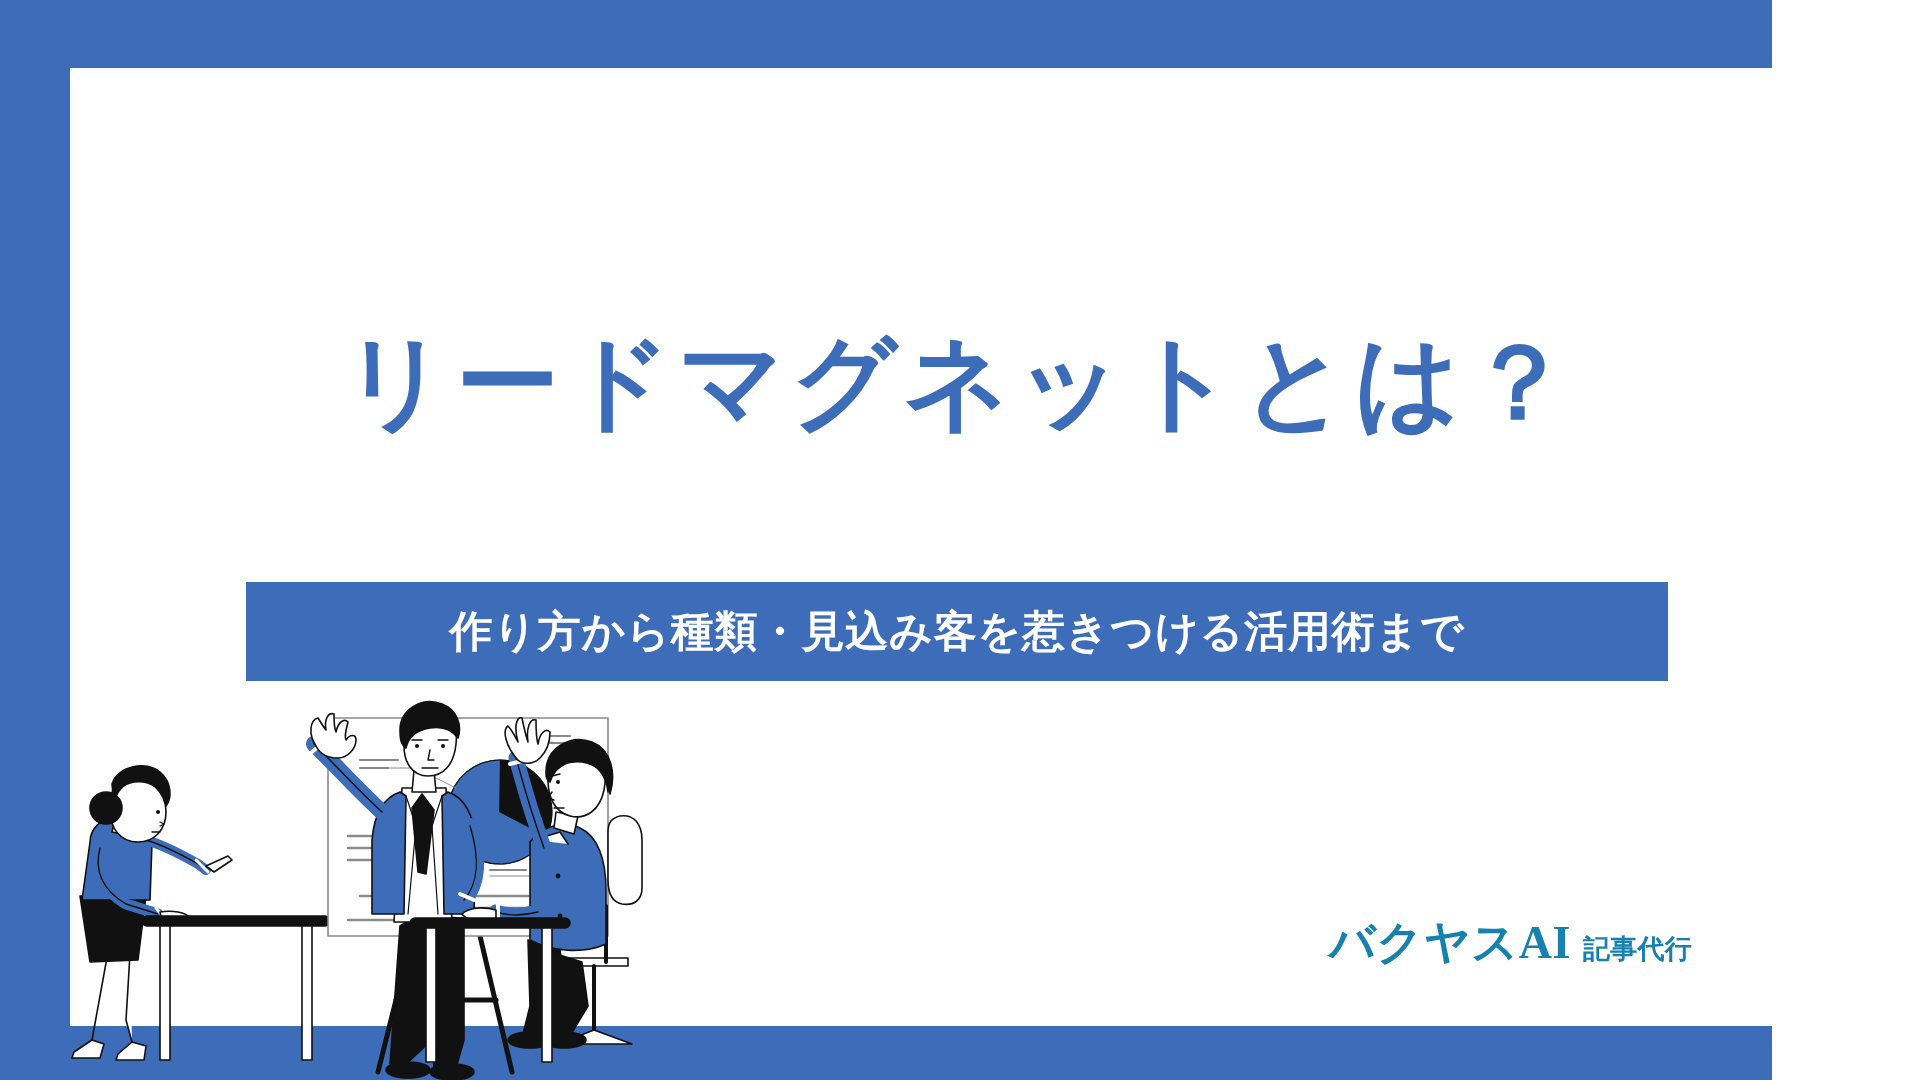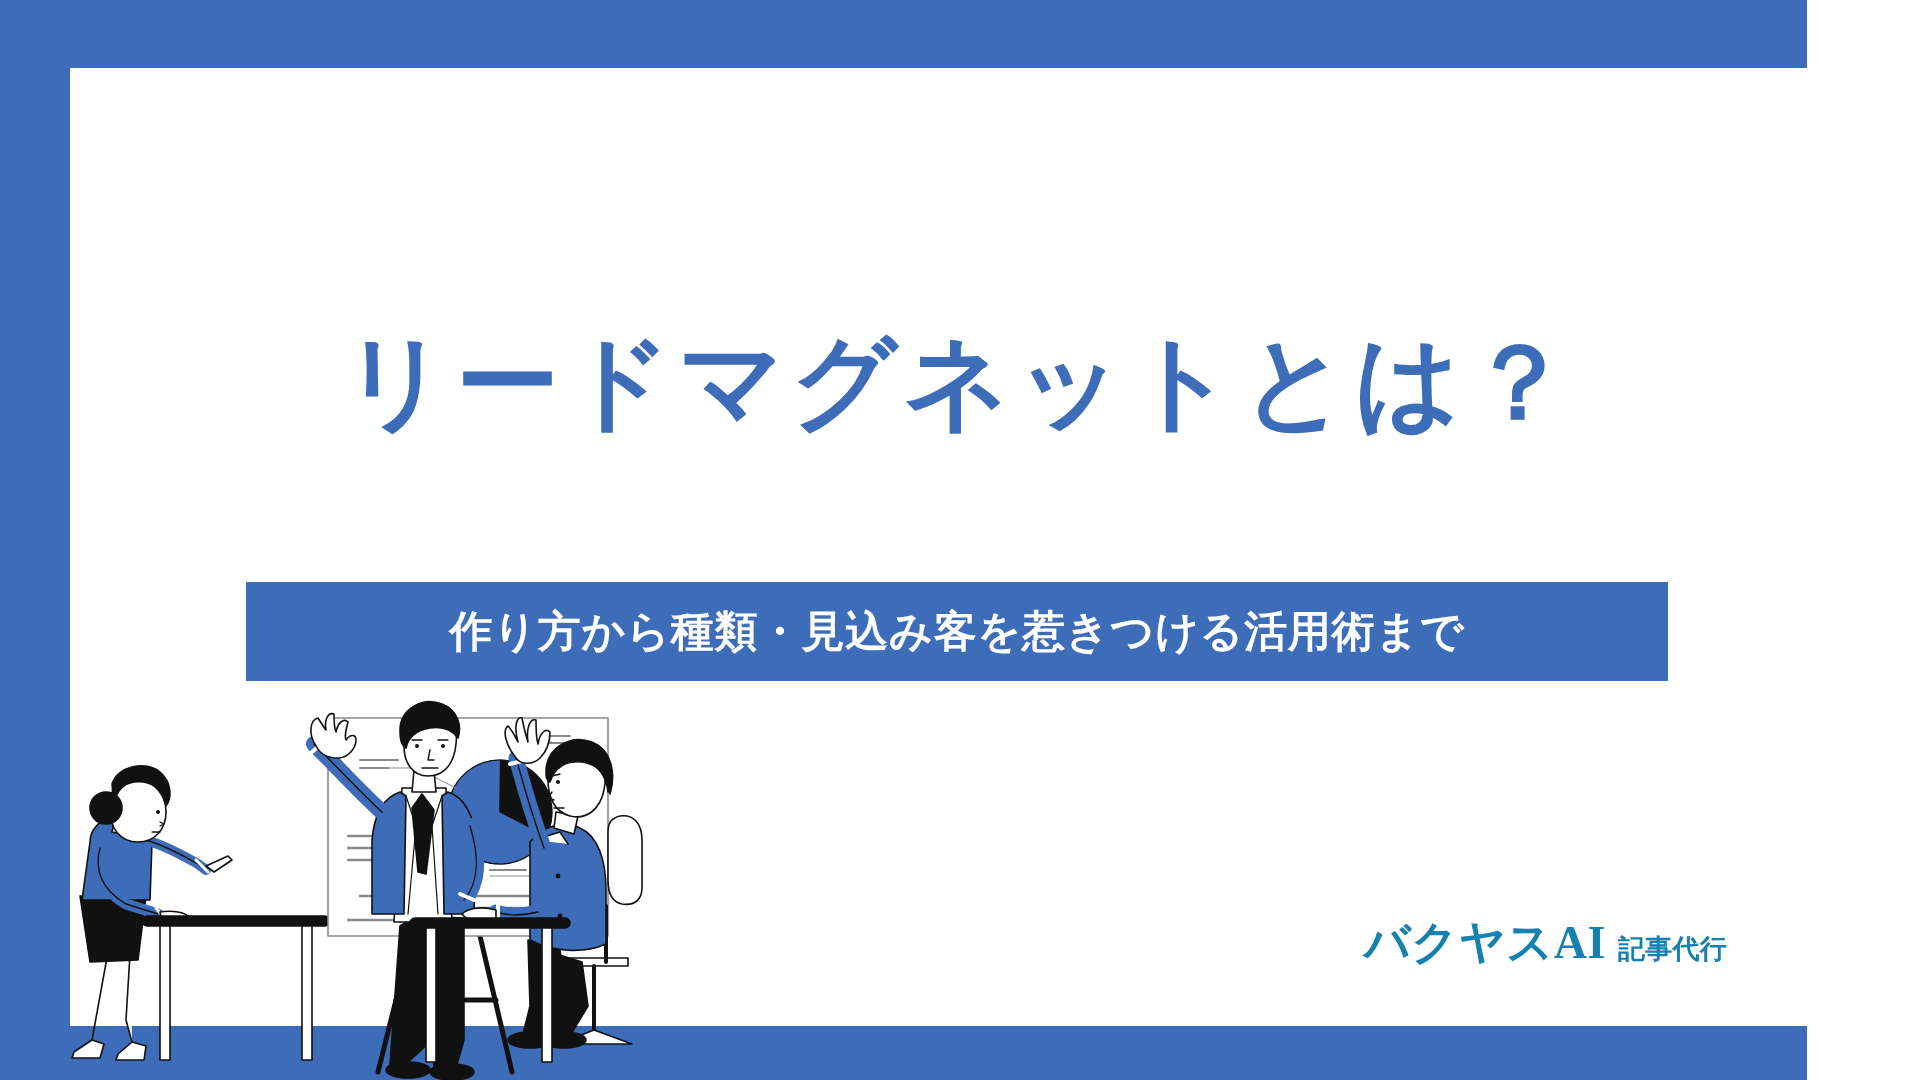--- a/index.html
+++ b/index.html
@@ -7,21 +7,20 @@
     padding: 0;
     background: #ffffff;
   }
   #canvas {
     position: relative;
     width: 1772px;
     height: 1080px;
     background: #3D6CB9;
     overflow: hidden;
     font-family: "Liberation Sans", "DejaVu Sans", sans-serif;
-    padding-left: 35px;
   }
   
   #card {
     position: absolute;
     left: 70px;
     top: 68px;
     width: 1780px;
     height: 958px;
     background: #ffffff;
   }

